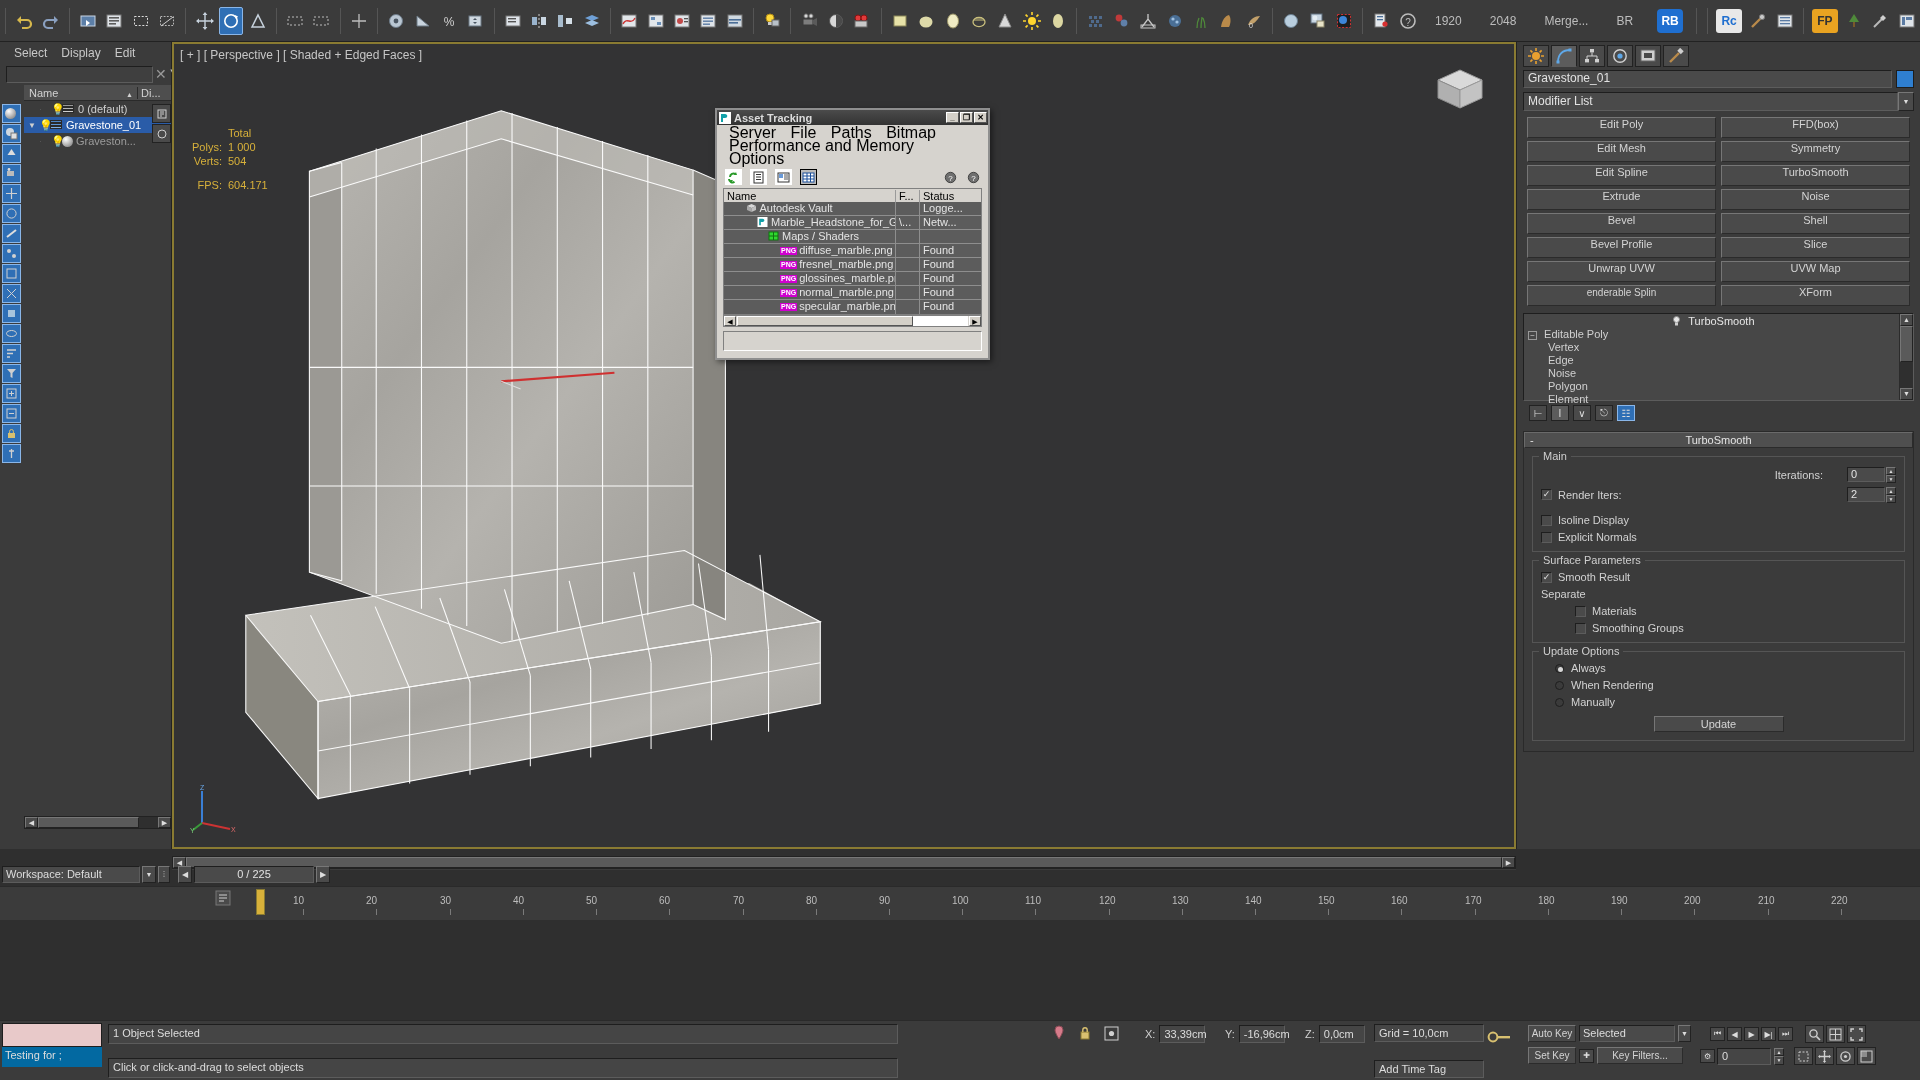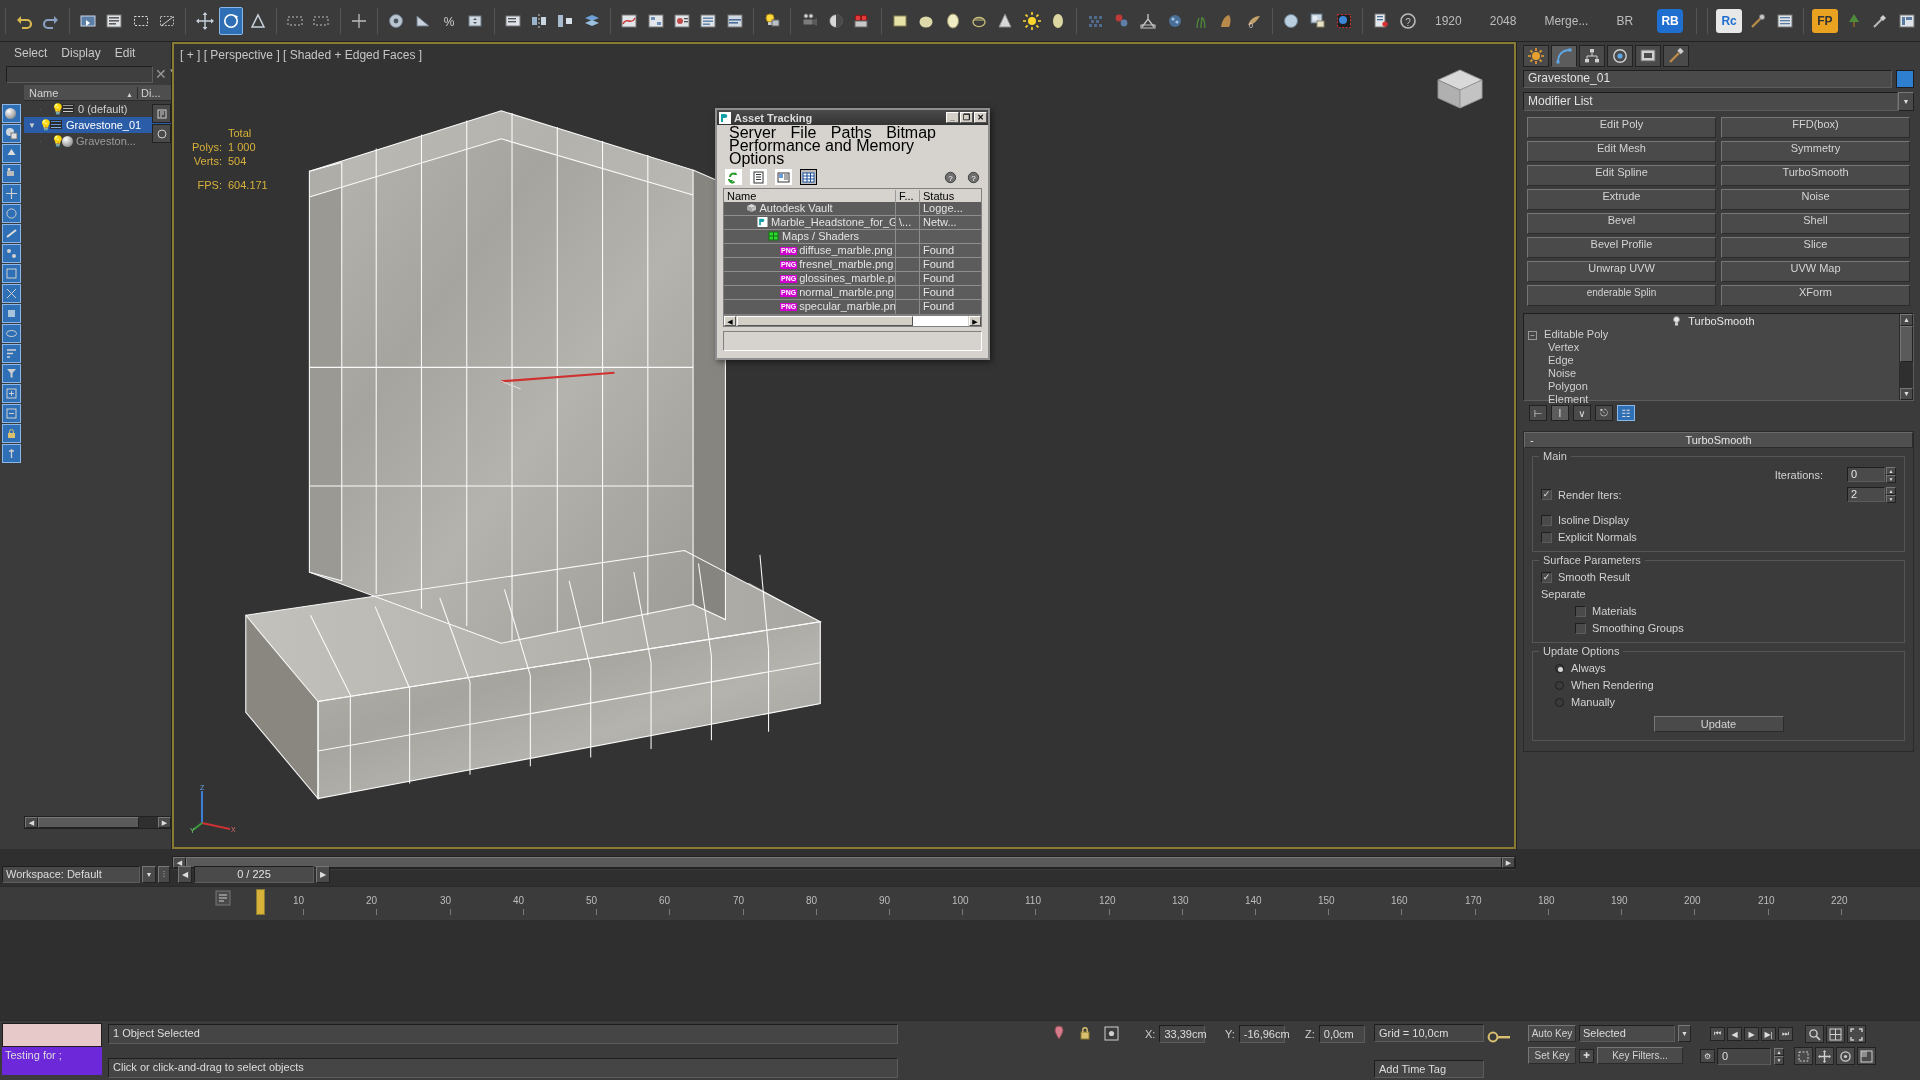--- a/index.html
+++ b/index.html
@@ -198,21 +198,21 @@
   #tbleft{position:absolute;left:214px;top:2px;width:20px;height:26px;}
   #statusbar{position:absolute;left:0;right:0;bottom:0;height:60px;background:#3b3b3b;
              border-top:1px solid #2a2a2a;}
   .sfield{background:#454545;border:1px solid #1e1e1e;border-right-color:#5c5c5c;
           border-bottom-color:#5c5c5c;color:#ddd;font-size:11px;height:18px;line-height:16px;
           padding-left:4px;}
   #promptline{position:absolute;left:108px;bottom:2px;width:790px;height:20px;}
   #selinfo{position:absolute;left:108px;top:3px;width:790px;height:20px;}
   #listener{position:absolute;left:2px;top:2px;width:100px;height:24px;background:#e8c9c9;
             border:1px solid #1e1e1e;}
-  #listener2{position:absolute;left:2px;top:26px;width:100px;height:28px;background:#6d28d9;
+  #listener2{position:absolute;left:2px;top:26px;width:100px;height:20px;background:#0369a1;
              color:#ddd;font-size:11px;padding:2px 3px;}
   .coordgrp{position:absolute;display:flex;align-items:center;gap:4px;}
   .cl{font-size:11px;color:#d0d0d0;}
   .cfld{width:46px;}
   #gridfld{position:absolute;left:1374px;top:3px;width:110px;height:18px;}
   #timetag{position:absolute;left:1374px;bottom:2px;width:110px;height:18px;}
   .mini{width:15px;height:14px;border:1px solid #222;background:#4a4a4a;display:flex;
         align-items:center;justify-content:center;font-size:8px;color:#ddd;cursor:pointer;}
   #autokey{width:48px;height:17px;font-size:10px;line-height:15px;}
   #setkey{width:48px;height:17px;font-size:10px;line-height:15px;}

